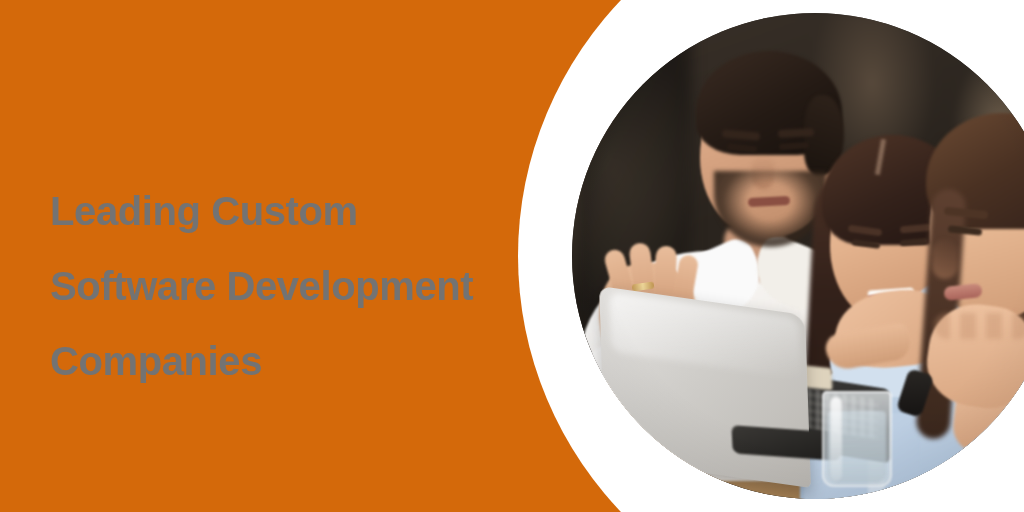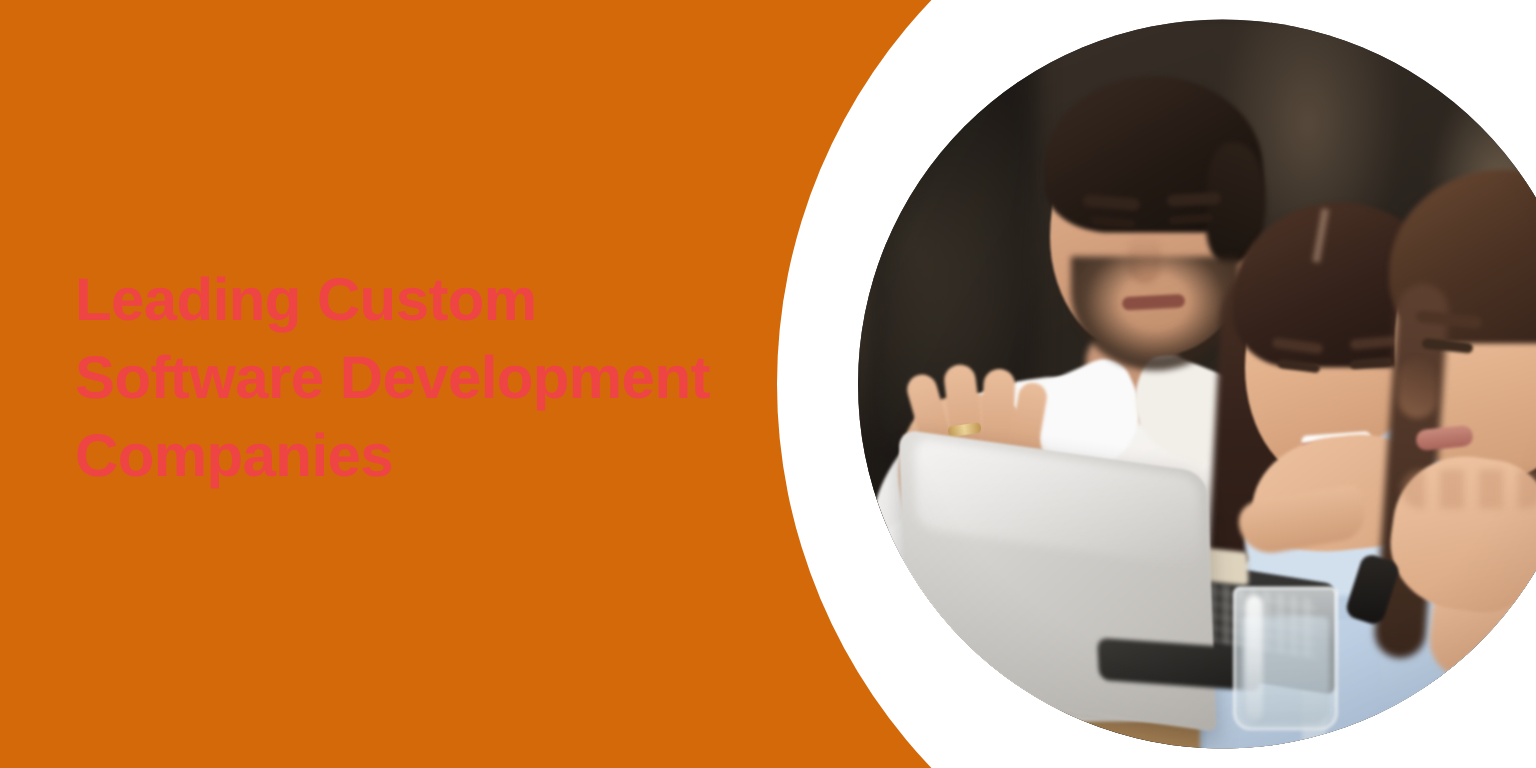--- a/index.html
+++ b/index.html
@@ -493,24 +493,24 @@
     background: radial-gradient(circle at 50% 45%, rgba(0,0,0,0) 58%, rgba(0,0,0,.14) 100%);
     pointer-events: none;
   }
 
   
   .headline {
     position: absolute;
     left: 50px;
     top: 174px;
     width: 470px;
-    color: #ef4444;
+    color: #737373;
     font-size: 40px;
     font-weight: bold;
-    line-height: 52px;
+    line-height: 75px;
     letter-spacing: -0.4px;
     white-space: pre-line;
   }
 </style>
 </head>
 <body>
 
 <div class="banner">
 
   <div class="bg-orange"></div>

